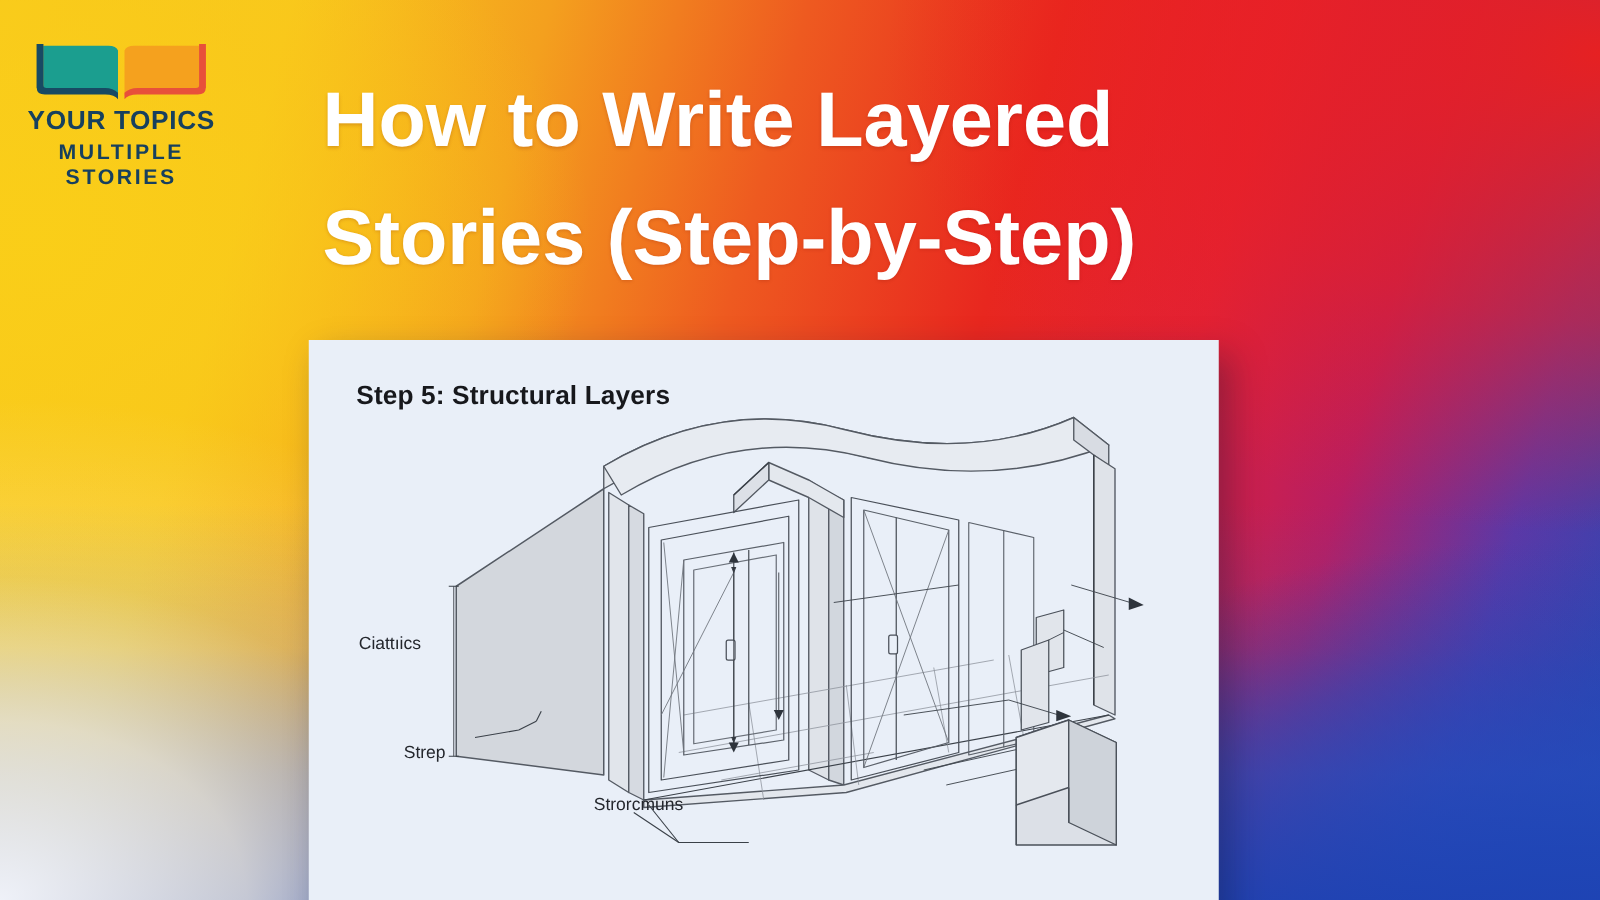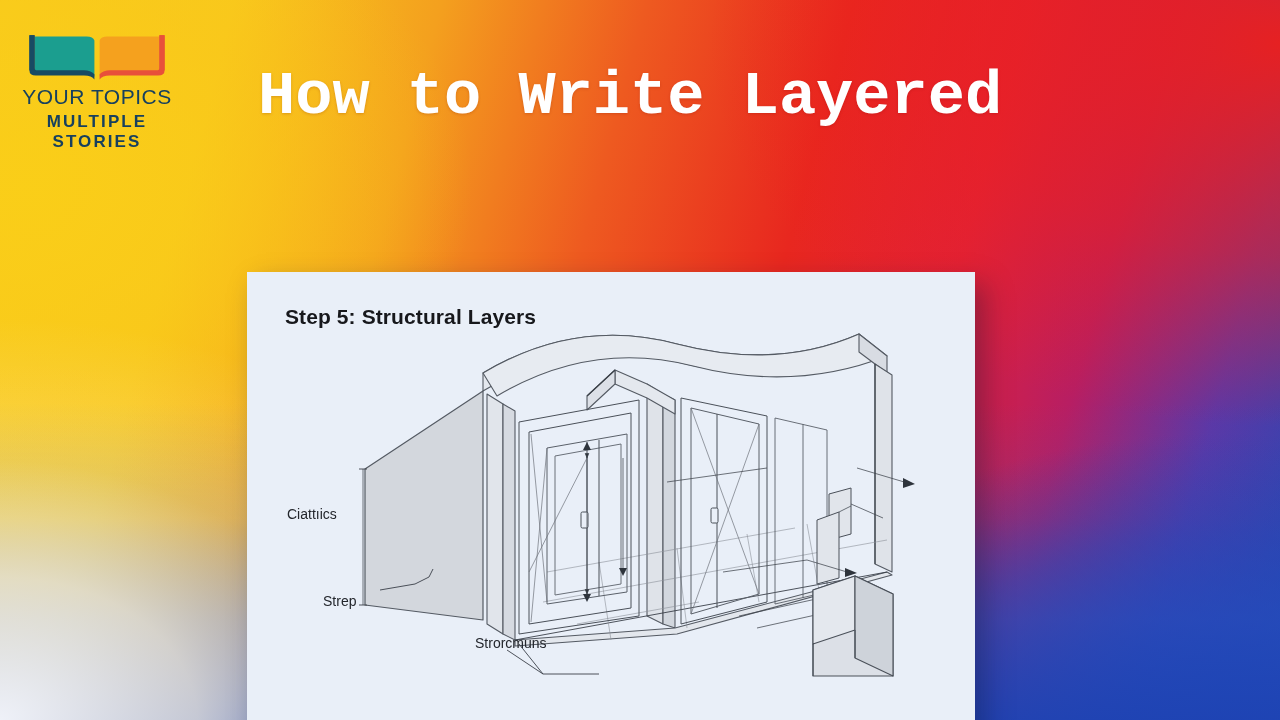--- a/index.html
+++ b/index.html
@@ -31,34 +31,34 @@
           rgba(250,206,24,.95) 0%, rgba(250,200,24,.45) 46%,
           rgba(250,200,24,0) 76%); }
   .g6 { background:radial-gradient(ellipse 48% 46% at 96% 96%,
           rgba(28,62,178,.95) 0%, rgba(28,62,178,.45) 48%,
           rgba(28,62,178,0) 78%); }
 
   
   #logo { position:absolute; left:14px; top:30px; width:166px; text-align:center; }
   #logo .book { width:100%; height:52px; display:block; }
   #logo .brand {
-    font-size:21px; font-weight:normal; letter-spacing:.5px;
+    font-size:21px; font-weight:bold; letter-spacing:.5px;
     color:#17405E; line-height:1.05; margin-top:4px;
     font-family:"Liberation Sans", sans-serif;
     text-align:center;
   }
   #logo .tagline {
     font-size:17px; font-weight:bold; letter-spacing:2.1px;
     color:#17405E; margin-top:4px;
   }
 
   
   #headline {
     position:absolute; left:258px; top:50px; width:740px;
-    font-family:Liberation Mono, monospace;
+    font-family:Liberation Sans, sans-serif;
     font-weight:bold; font-size:62px; line-height:1.52;
     color:#FFFFFF;
     text-shadow:0 1px 3px rgba(120,20,10,.22);
   }
   #headline .l { display:block; white-space:nowrap; }
 
   
   #card {
     position:absolute; left:247px; top:272px; width:728px; height:466px;
     background:#E9EFF8;
@@ -92,20 +92,21 @@
     <path d="M108 5 L108 30 Q108 33 104 33 L68 33 Q63 33 62 36 L62 8 Q63 5 68 5 Z" fill="#F5A11E"></path>
     <path d="M112 4 L112 31 Q112 35 107 35 L70 35 Q64 35 62 38 L62 34 Q65 31 70 31 L106 31 Q108 31 108 29 L108 4 Z" fill="#E8503A"></path>
     <path d="M108 4 L112 4 L112 31 L108 31 Z" fill="#E8503A"></path>
   </svg>
   <div class="brand">YOUR TOPICS</div>
   <div class="tagline">MULTIPLE STORIES</div>
 </div>
 
 <h1 id="headline">
   <span class="l">How to Write Layered</span>
+  <span class="l">Stories (Step-by-Step)</span>
 </h1>
 
 <div id="card">
 
   <div id="card-title">Step 5: Structural Layers</div>
 
   <svg id="figure" viewBox="0 0 728 410">
     <g fill="none" stroke="#3A4048" stroke-width="1.1" stroke-linejoin="round">
 
       <polygon points="118,197 236,119 236,348 118,333" fill="#D3D7DD" stroke="#545a63" stroke-width="1.2"></polygon>

